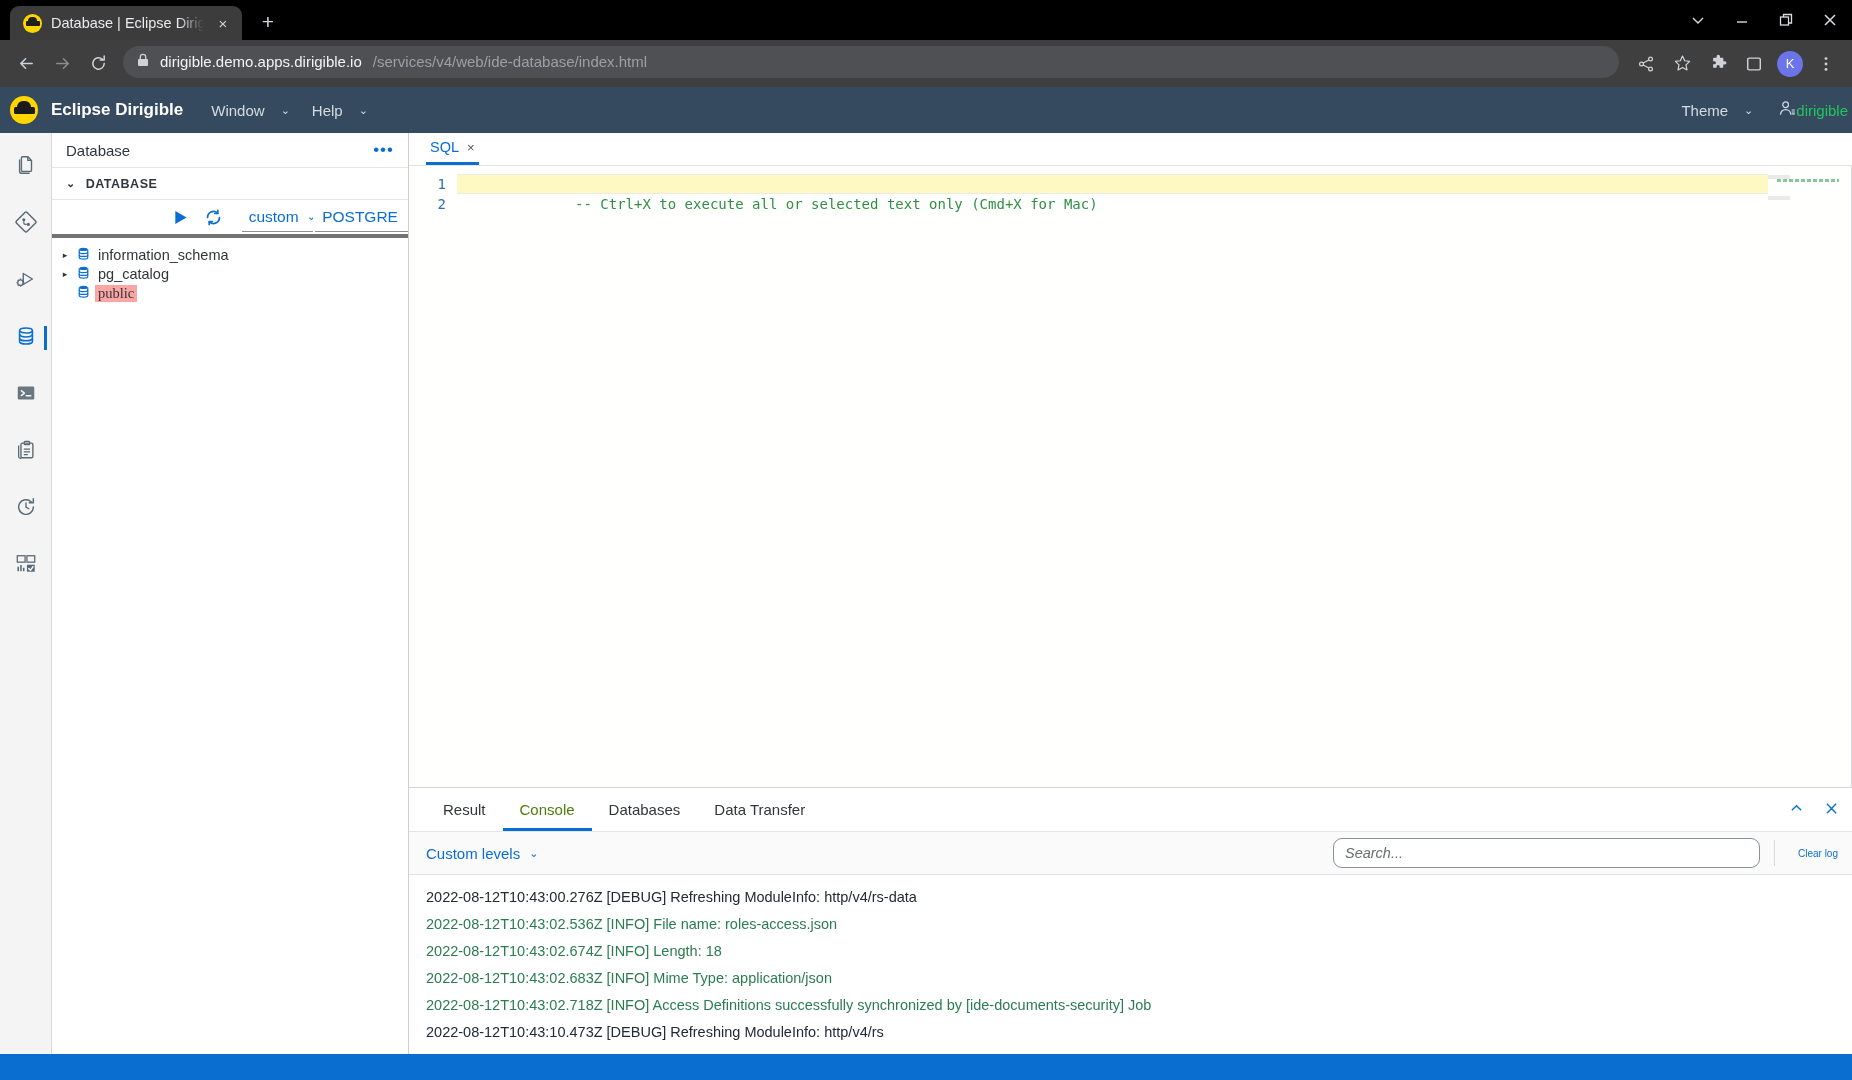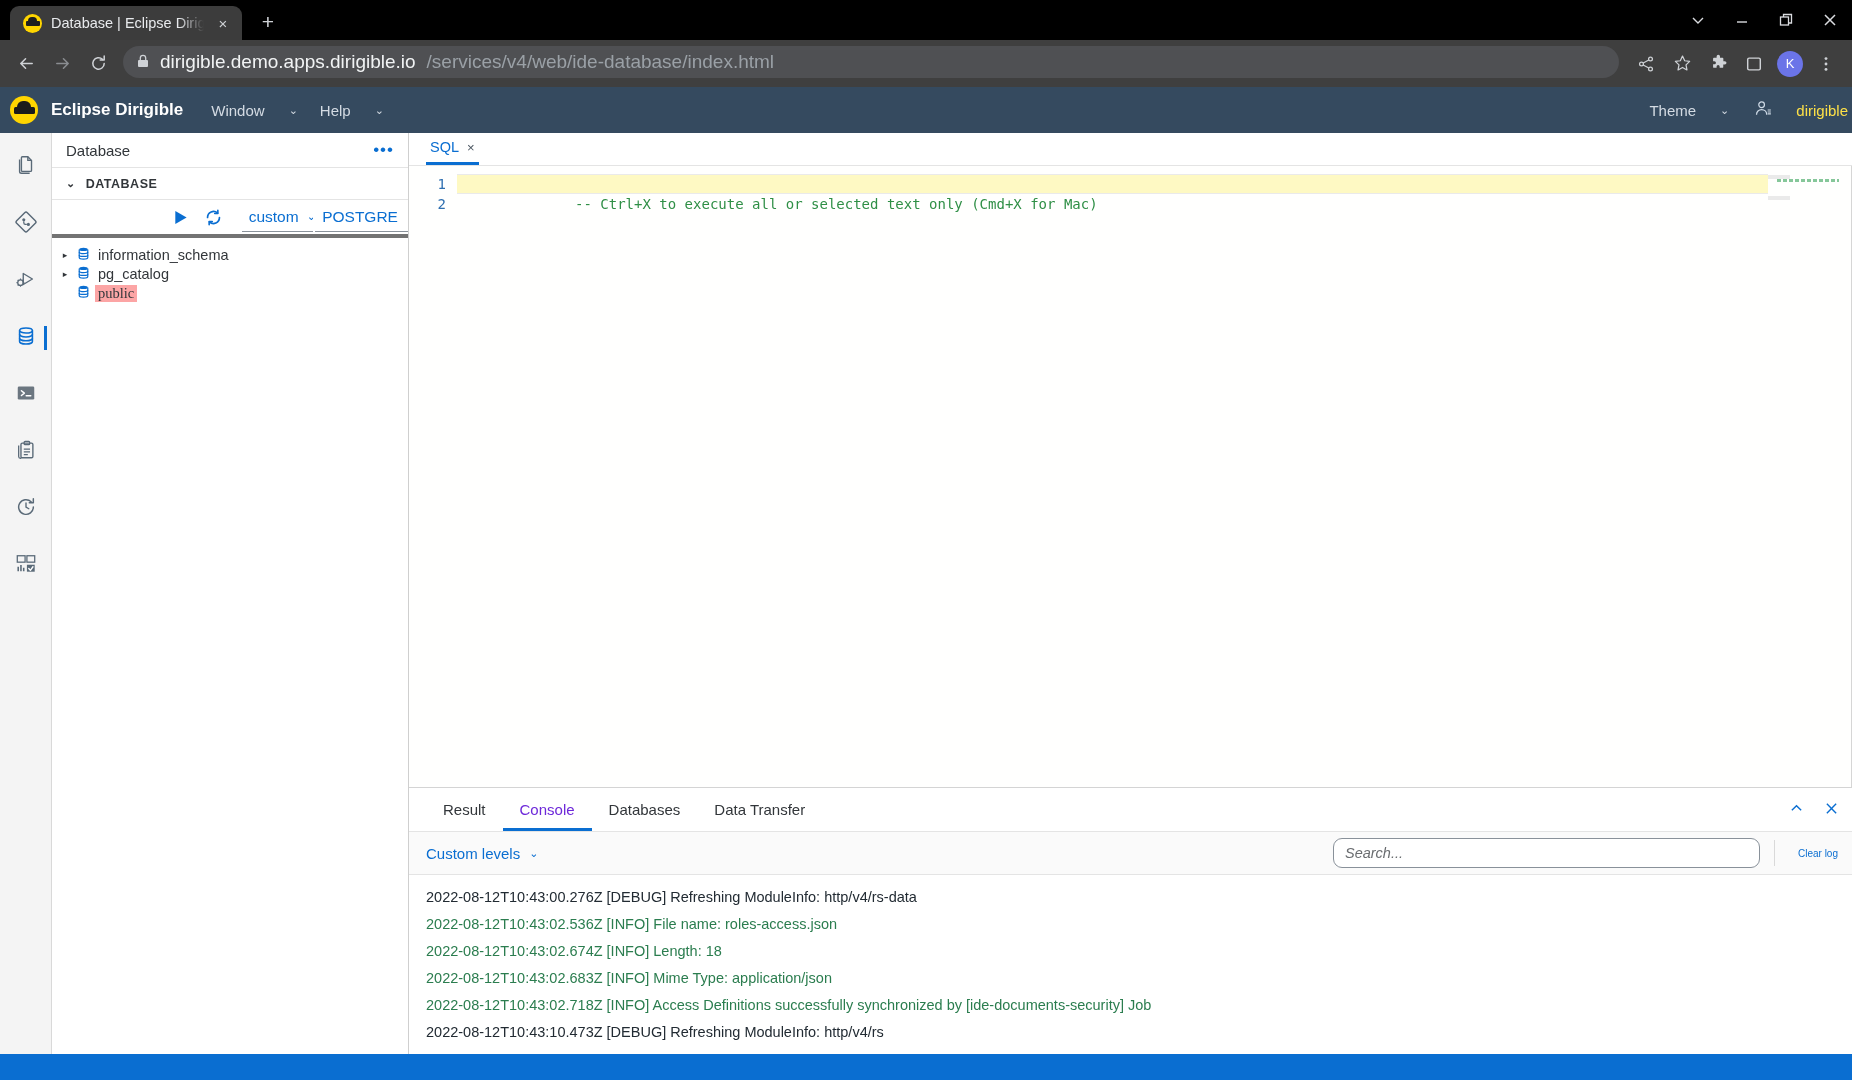--- a/index.html
+++ b/index.html
@@ -104,21 +104,21 @@
   .omnibox {
     flex: 1 1 auto;
     height: 32px;
     background: #4f5053;
     border-radius: 17px;
     display: flex;
     align-items: center;
     padding: 0 14px;
     margin: 0 8px 4px 6px;
     gap: 11px;
-    font-size: 19px;
+    font-size: 15px;
     overflow: hidden;
   }
   .url-strong { color: #f1f3f4; white-space: nowrap; }
   .url-rest { color: #9aa0a6; white-space: nowrap; }
   .avatar-k {
     width: 26px; height: 26px;
     border-radius: 50%;
     background: #6b74e8;
     color: #fff;
     font-size: 13px;
@@ -159,28 +159,28 @@
   .brand-name {
     color: #ffffff;
     font-size: 17px;
     font-weight: bold;
     margin-right: 28px;
   }
   .menu-item {
     color: #d4dbe3;
     font-size: 15px;
     margin-right: 22px;
-    display: flex; align-items: center; gap: 24px;
+    display: flex; align-items: center; gap: 16px;
   }
   .hdr-spacer { flex: 1 1 auto; }
   .hdr-right {
     display: flex; align-items: center; gap: 26px;
     color: #a9bdd1; font-size: 15px;
   }
-  .hdr-right .user { color: #fde047; display: flex; align-items: center; gap: 24px; }
+  .hdr-right .user { color: #22c55e; display: flex; align-items: center; gap: 0; }
   .caret { font-size: 11px; }
 
   .app-body { flex: 1 1 auto; display: flex; min-height: 0; }
 
   
   .rail {
     width: 52px;
     background: #f4f4f4;
     border-right: 1px solid #d9d9d9;
     display: flex; flex-direction: column;
@@ -354,21 +354,21 @@
     padding-left: 17px;
     border-bottom: 1px solid #e4e4e4;
     position: relative;
   }
   .cp-tab {
     display: flex; align-items: center;
     padding: 0 17px;
     font-size: 15px;
     color: #32363a;
   }
-  .cp-tab.active { color: #6d28d9; box-shadow: inset 0 -3px 0 #0a6ed1; }
+  .cp-tab.active { color: #4d7c0f; box-shadow: inset 0 -3px 0 #0a6ed1; }
   .cp-actions {
     position: absolute; right: 14px; top: 0;
     height: 44px;
     display: flex; align-items: center; gap: 22px;
     color: #0a6ed1;
   }
   .cp-toolbar {
     height: 43px;
     display: flex; align-items: center;
     padding: 0 14px 0 17px;

